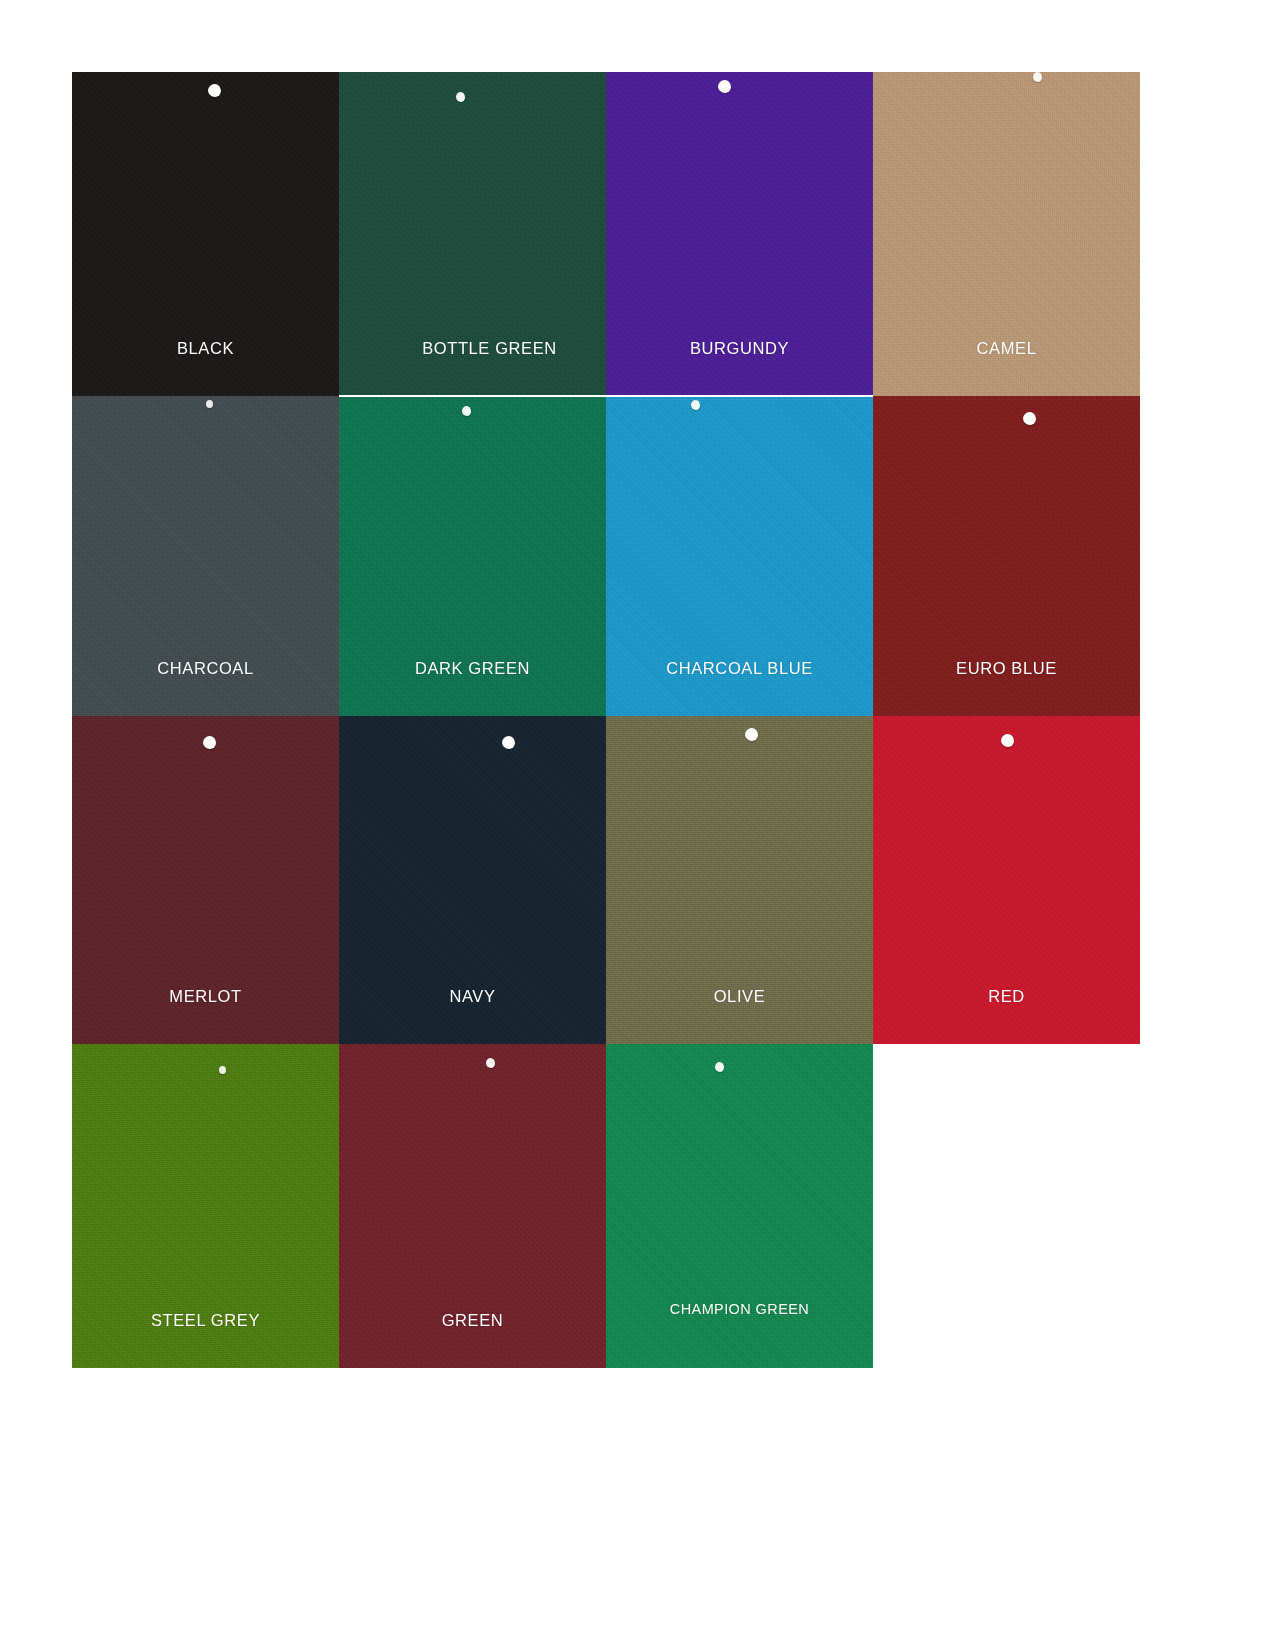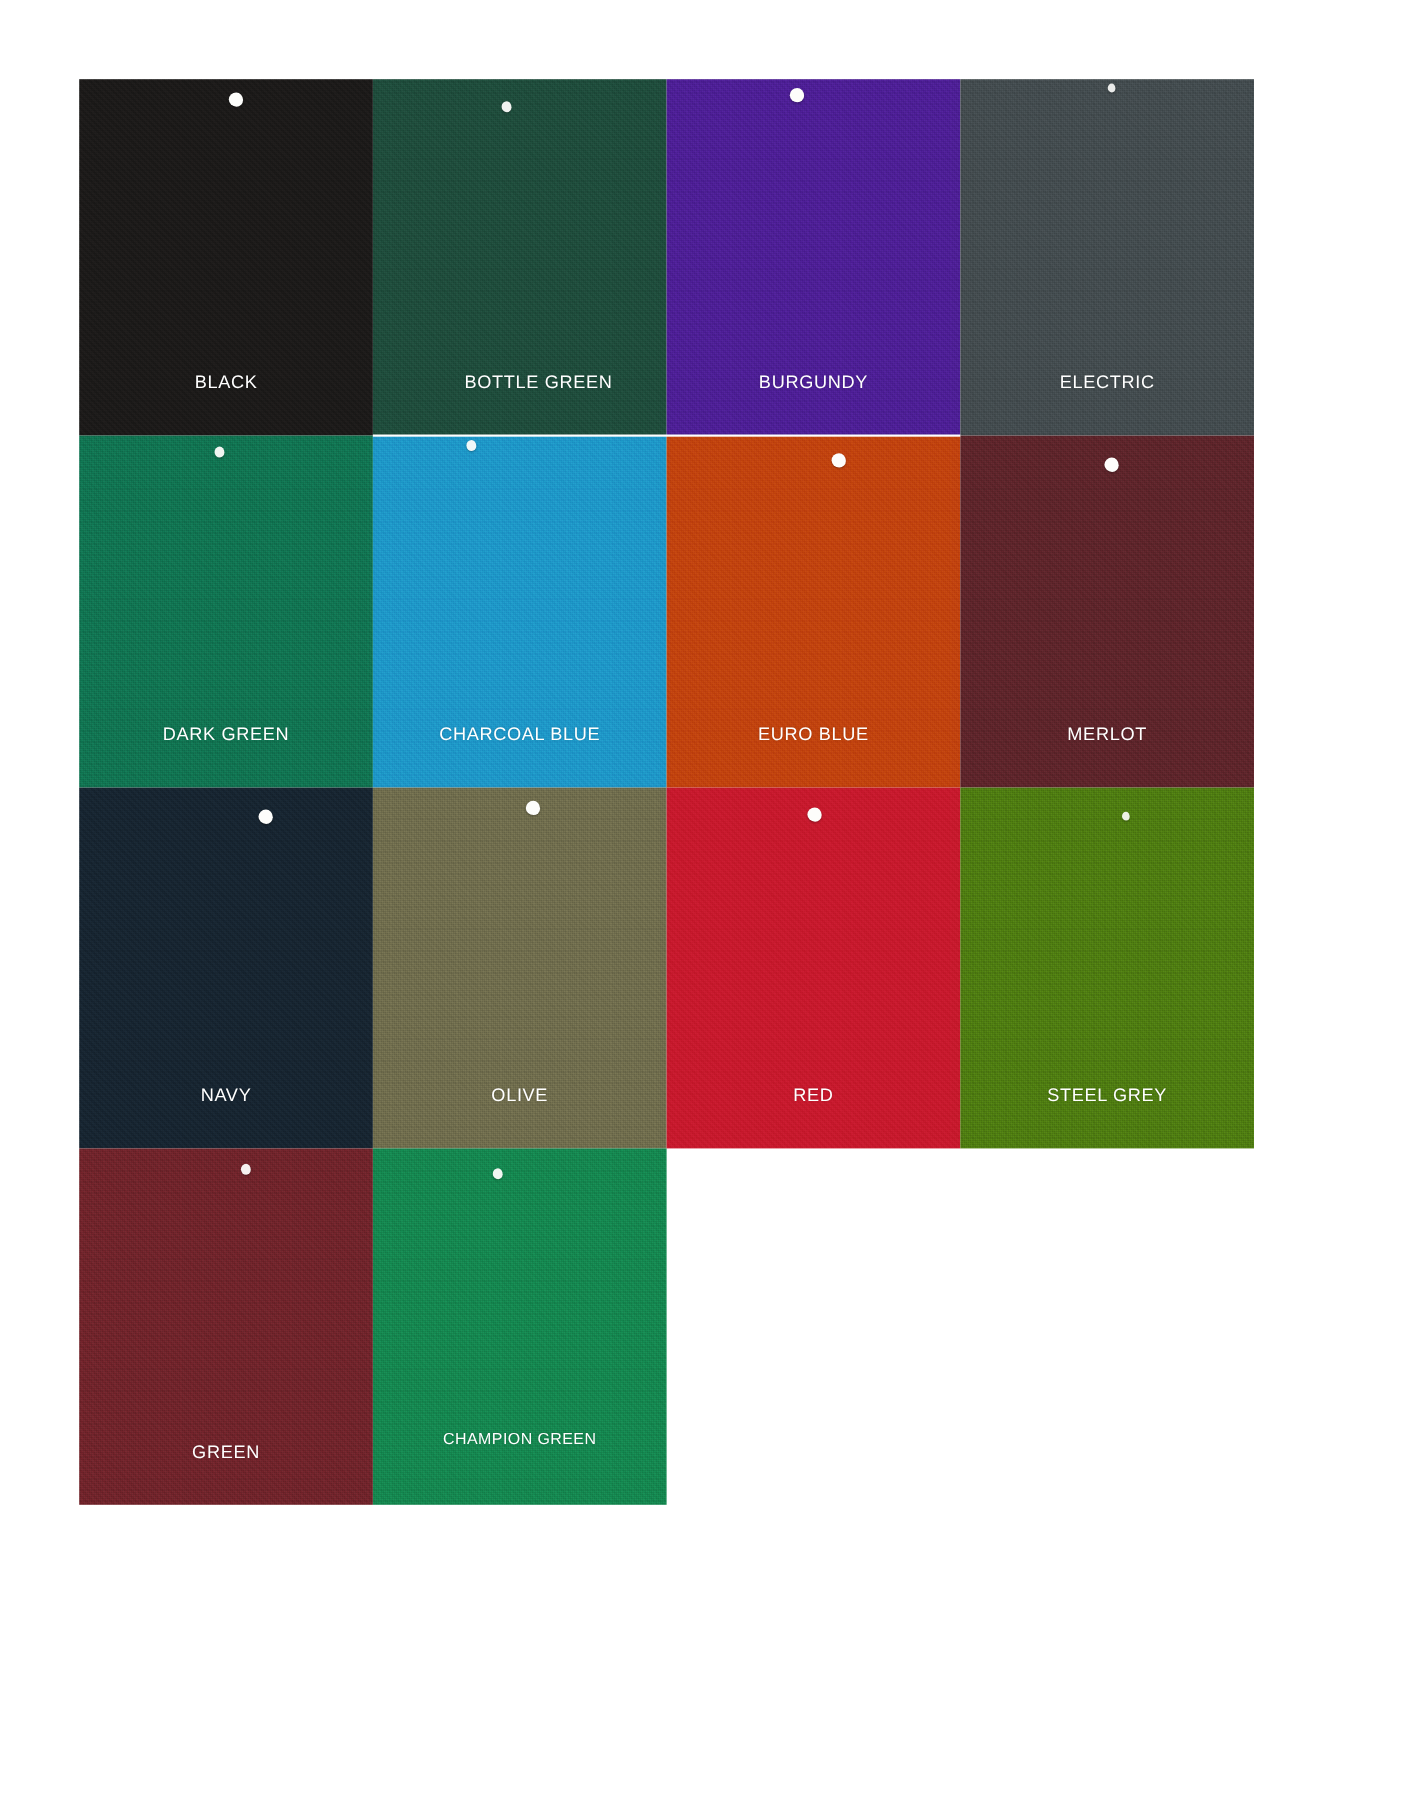--- a/index.html
+++ b/index.html
@@ -139,40 +139,46 @@
       <span class="grain"></span>
       <span class="pin small" style="left: 44%; top: 20px;"></span>
       <span class="swatch-label" style="color: rgb(255, 255, 255); margin-bottom: 40px;">BOTTLE GREEN</span>
     </div>
     <div class="swatch" style="background: #4c1d95;">
       <span class="weave"></span>
       <span class="grain"></span>
       <span class="pin" style="left: 42%; top: 8px;"></span>
       <span class="swatch-label" style="color: rgb(255, 255, 255); margin-bottom: 40px;">BURGUNDY</span>
     </div>
+    <div class="swatch" style="background: rgb(184, 150, 116);">
+      <span class="weave"></span>
+      <span class="grain"></span>
+      <span class="pin small" style="left: 60%; top: 0px;"></span>
+      <span class="swatch-label" style="color: rgb(255, 255, 255); margin-bottom: 40px;">CAMEL</span>
+    </div>
 
     <div class="swatch" style="background: rgb(66, 75, 78);">
       <span class="weave"></span>
       <span class="grain"></span>
       <span class="pin tiny" style="left: 50%; top: 4px;"></span>
-      <span class="swatch-label" style="color: rgb(255, 255, 255); margin-bottom: 40px;">ELECTRIC</span>
+      <span class="swatch-label" style="color: rgb(255, 255, 255); margin-bottom: 40px;">CHARCOAL</span>
     </div>
     <div class="swatch" style="background: rgb(15, 115, 80);">
       <span class="weave"></span>
       <span class="grain"></span>
       <span class="pin small" style="left: 46%; top: 10px;"></span>
       <span class="swatch-label" style="color: rgb(255, 255, 255); margin-bottom: 40px;">DARK GREEN</span>
     </div>
     <div class="swatch" style="background: rgb(28, 151, 201);">
       <span class="weave"></span>
       <span class="grain"></span>
       <span class="pin small" style="left: 32%; top: 4px;"></span>
       <span class="swatch-label" style="color: rgb(255, 255, 255); margin-bottom: 40px;">CHARCOAL BLUE</span>
     </div>
-    <div class="swatch" style="background: #c2410c;">
+    <div class="swatch" style="background: #7f1d1d;">
       <span class="weave"></span>
       <span class="grain"></span>
       <span class="pin" style="left: 56%; top: 16px;"></span>
       <span class="swatch-label" style="color: rgb(255, 255, 255); margin-bottom: 40px;">EURO BLUE</span>
     </div>
 
     <div class="swatch" style="background: rgb(93, 35, 41);">
       <span class="weave"></span>
       <span class="grain"></span>
       <span class="pin" style="left: 49%; top: 20px;"></span>

